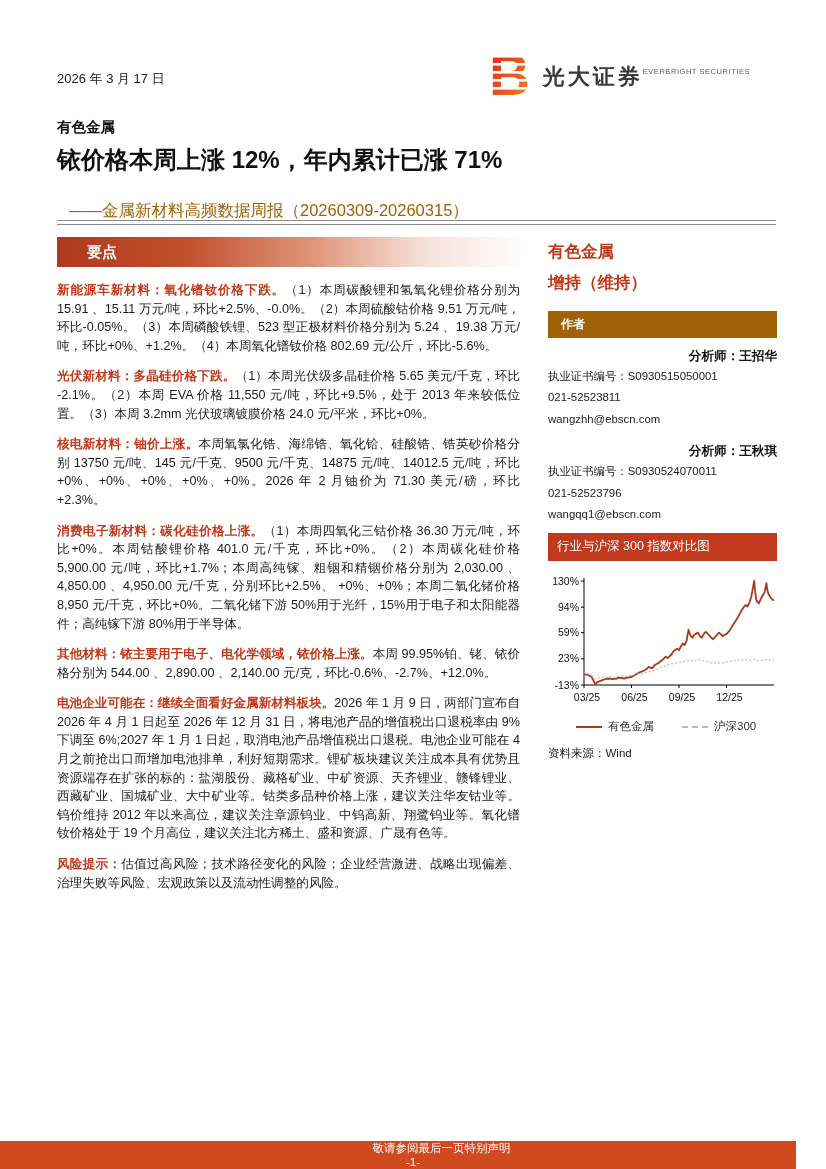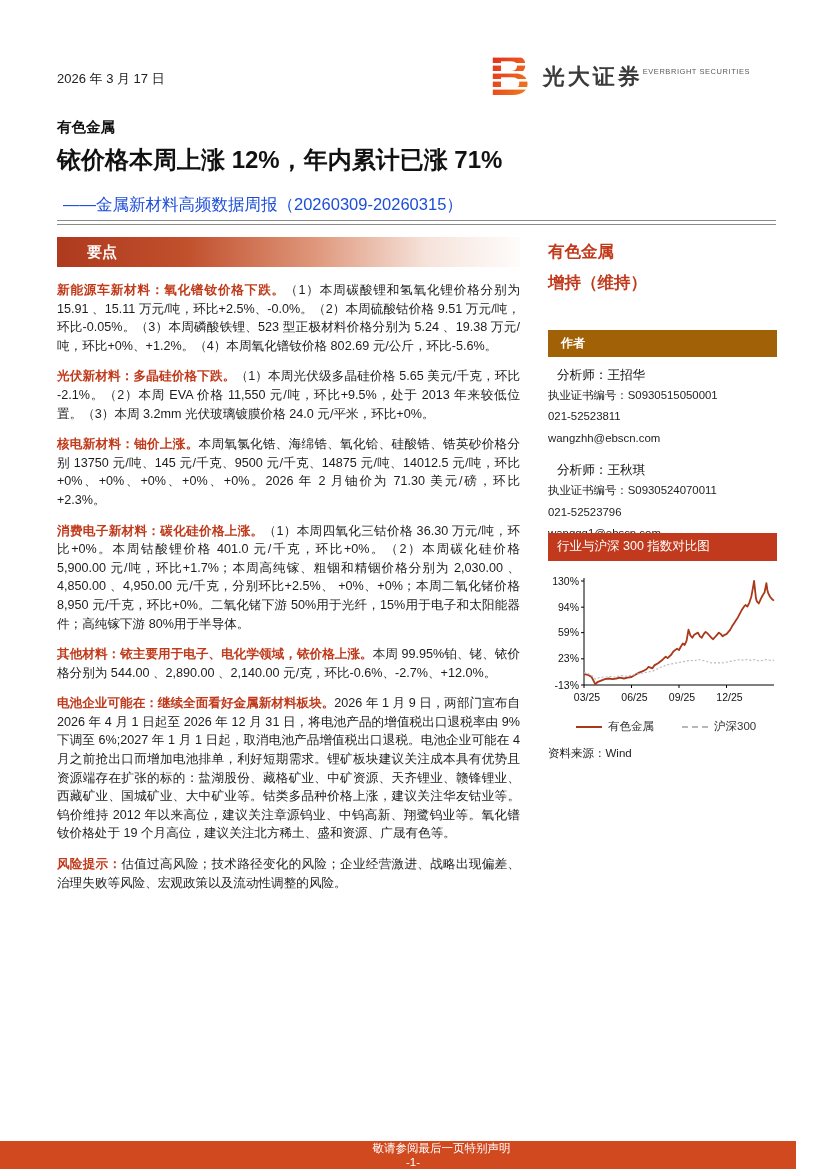--- a/index.html
+++ b/index.html
@@ -8,38 +8,38 @@
     font-family:"Liberation Sans","DejaVu Sans",sans-serif;color:#1a1a1a;
   }
   
   .date{position:absolute;left:57px;top:70px;font-size:13px;color:#222;}
   .logo{position:absolute;right:46px;top:48px;display:flex;align-items:center;gap:9px;}
   .logo-text{display:flex;flex-direction:row;line-height:1.05;}
   .logo-cn{font-size:22px;font-weight:bold;color:#3a3a3a;letter-spacing:3px;}
   .logo-en{font-size:7.5px;color:#5a5a5a;letter-spacing:0.55px;margin-top:3px;}
   .category{position:absolute;left:57px;top:118px;font-size:14.5px;font-weight:bold;color:#111;}
   .title{position:absolute;left:57px;top:144px;font-size:24px;font-weight:bold;color:#111;margin:0;}
-  .subtitle{position:absolute;left:57px;top:188px;font-size:16.5px;font-weight:500;color:#1d4ed8;margin:6px;}
+  .subtitle{position:absolute;left:57px;top:188px;font-size:16.5px;font-weight:500;color:#a16207;margin:12px;}
   .divider{position:absolute;left:57px;width:719px;top:220px;height:3px;
     border-top:1.6px solid #8a8a8a;border-bottom:1.6px solid #8a8a8a;}
   
   .main{position:absolute;left:57px;top:237px;width:463px;}
   .kp-bar{height:30px;line-height:30px;padding-left:30px;margin-bottom:14px;
     background:linear-gradient(90deg,#AE3A1E 0%,#C1502D 28%,#DE9579 55%,#F6E3DB 80%,#FEFCFB 100%);
     color:#fff;font-size:15px;font-weight:bold;}
   .para{font-size:12.6px;line-height:18.6px;text-align:justify;margin:0 0 12px 0;color:#1c1c1c;}
   .lead{color:#C03A1B;font-weight:bold;}
   
   .sidebar{position:absolute;left:548px;top:241px;width:229px;}
   .industry{font-size:16.5px;font-weight:bold;color:#C03A1B;margin:0 0 9px 0;}
-  .rating{font-size:16.5px;font-weight:bold;color:#C03A1B;margin:0 0 36px 0;}
+  .rating{font-size:16.5px;font-weight:bold;color:#C03A1B;margin:0 0 17px 0;}
   .authors-bar{background:#a16207;color:#fff;font-size:12px;font-weight:bold;
     padding:5px 0 5px 13px;margin-bottom:4px;}
   .analyst{margin-bottom:16px;}
-  .analyst-name{font-size:12.6px;font-weight:normal;color:#111;margin:10px 0 4px 9px;}
+  .analyst-name{font-size:12.6px;font-weight:bold;color:#111;margin:10px 0 4px 2px;text-align:right;}
   .analyst-row{font-size:11.4px;color:#222;margin:0 0 6px 0;line-height:1.35;}
   .chart-section{position:absolute;left:548px;top:533px;width:229px;}
   .chart-bar{background:#C23A1D;color:#fff;font-size:12.5px;padding:5px 0 6px 9px;margin-bottom:12px;}
   .chart-legend{display:flex;align-items:center;gap:28px;padding-left:28px;margin-top:0;font-size:11.5px;color:#333;}
   .legend-item{display:flex;align-items:center;gap:6px;}
   .swatch{display:inline-block;width:26px;height:0;}
   .swatch.solid{border-top:2.4px solid #A8391A;}
   .swatch.dashed{border-top:2px dashed #b8b8b8;}
   .chart-source{font-size:11.5px;color:#222;margin-top:12px;}
   

